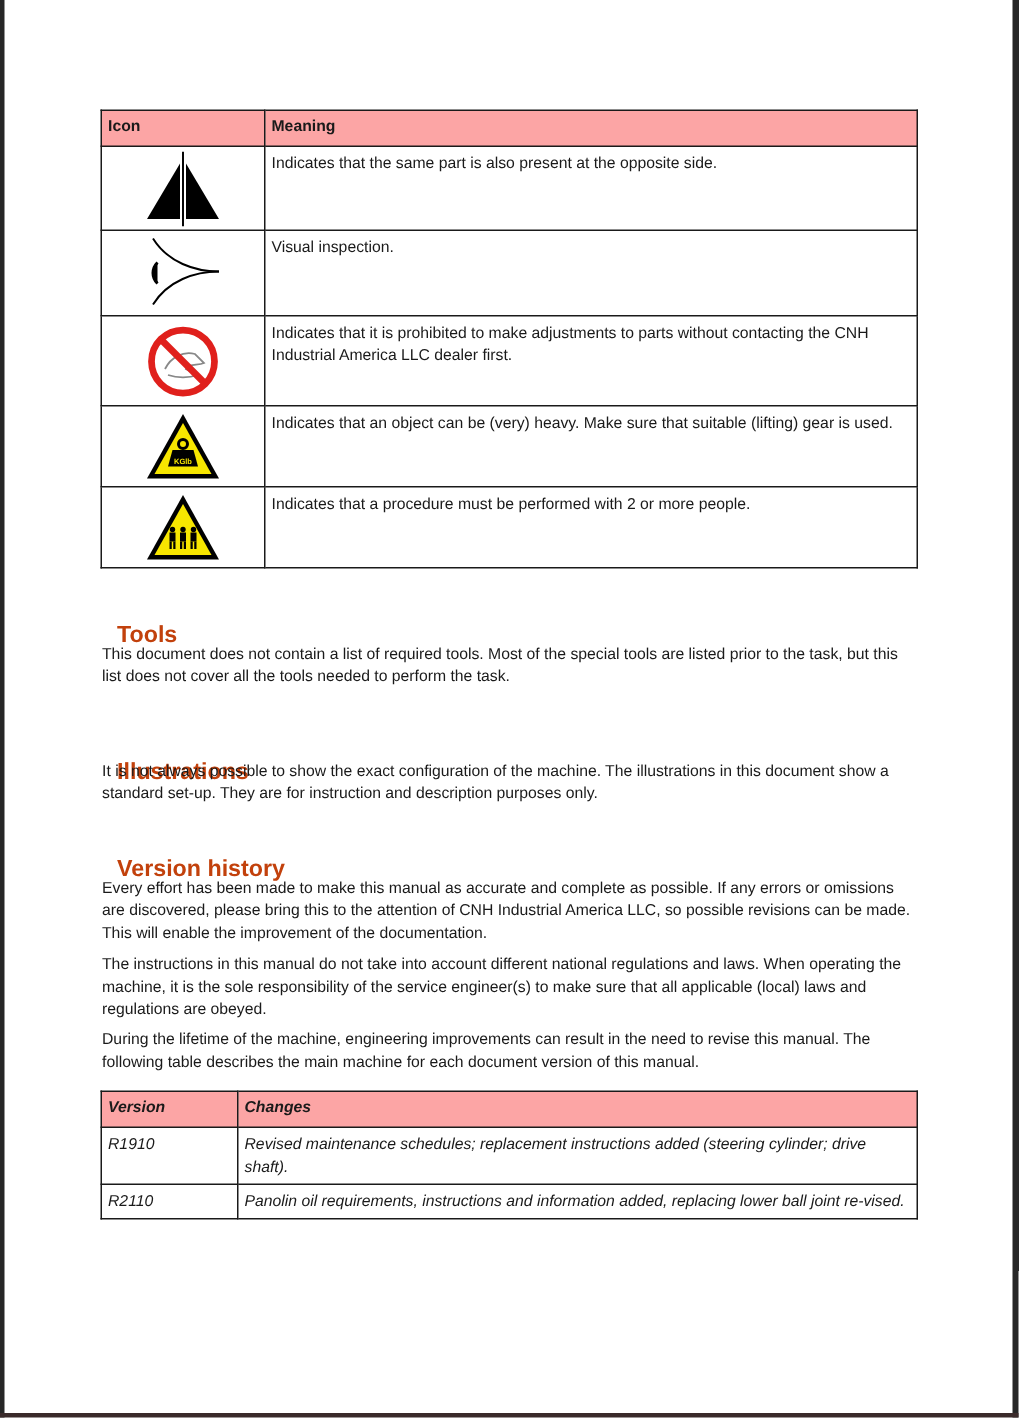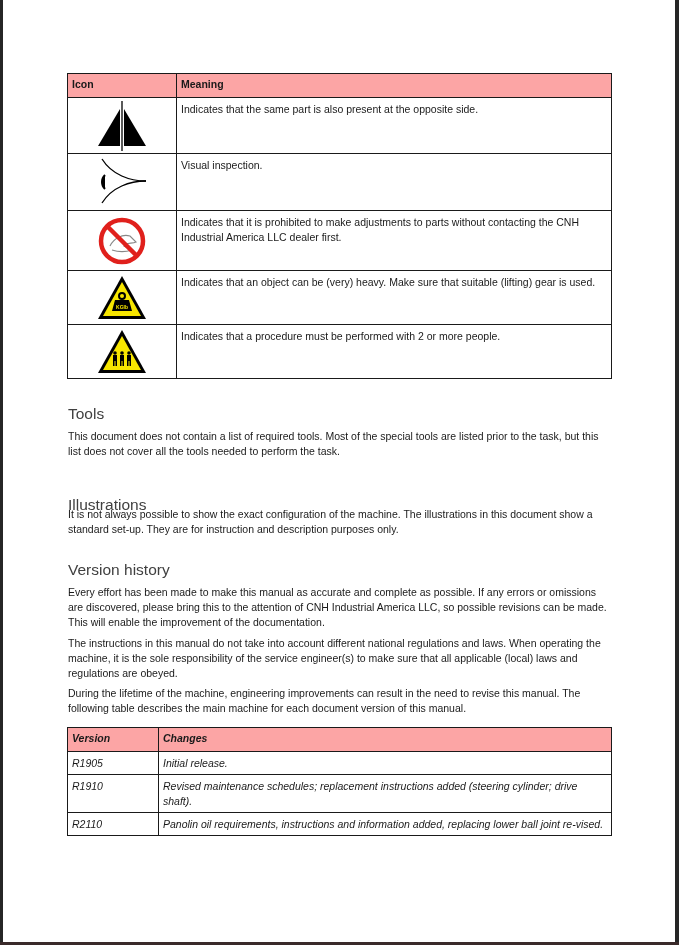--- a/index.html
+++ b/index.html
@@ -28,21 +28,21 @@
     }
     table.grid th { background: #fca5a5; font-weight: bold; height: 18px; padding-top: 3px; }
     #icon-table { top: 73px; }
     #icon-table .c1 { width: 100px; }
     #icon-table td.iconcell { text-align: center; vertical-align: middle; padding: 0; }
     #icon-table td.meaning { padding-top: 4px; }
     #version-table { top: 727px; font-style: italic; }
     #version-table .c1 { width: 82px; }
     #version-table td { padding-top: 4px; padding-bottom: 3px; }
 
-    .heading { position: absolute; left: 68px; font-size: 15.5px; font-weight: normal; margin: 0; color: #404040; }
+    .heading { position: absolute; left: 68px; font-size: 15.5px; font-weight: bold; margin: 10px; color: #c2410c; }
     .para { position: absolute; left: 68px; width: 545px; font-size: 10.5px; line-height: 15px; margin: 0; }
     svg { display: block; margin: 0 auto; }
   </style>
 </head>
 <body>
 
 <div class="frame-left"></div>
 <div class="frame-right"></div>
 <div class="frame-bottom"></div>
 
@@ -131,24 +131,20 @@
 <p class="para" style="top:636px">The instructions in this manual do not take into account different national regulations and laws. When operating the machine, it is the sole responsibility of the service engineer(s) to make sure that all applicable (local) laws and regulations are obeyed.</p>
 <p class="para" style="top:686px">During the lifetime of the machine, engineering improvements can result in the need to revise this manual. The following table describes the main machine for each document version of this manual.</p>
 
 <table class="grid" id="version-table">
   <tbody>
       <tr>
     <th class="c1">Version</th>
     <th>Changes</th>
   </tr>
   <tr>
-    <td>R1905</td>
-    <td>Initial release.</td>
-  </tr>
-  <tr>
     <td>R1910</td>
     <td>Revised maintenance schedules; replacement instructions added (steering cylinder; drive shaft).</td>
   </tr>
   <tr>
     <td>R2110</td>
     <td>Panolin oil requirements, instructions and information added, replacing lower ball joint re-vised.</td>
   </tr>
 </tbody>
   </table>
 

